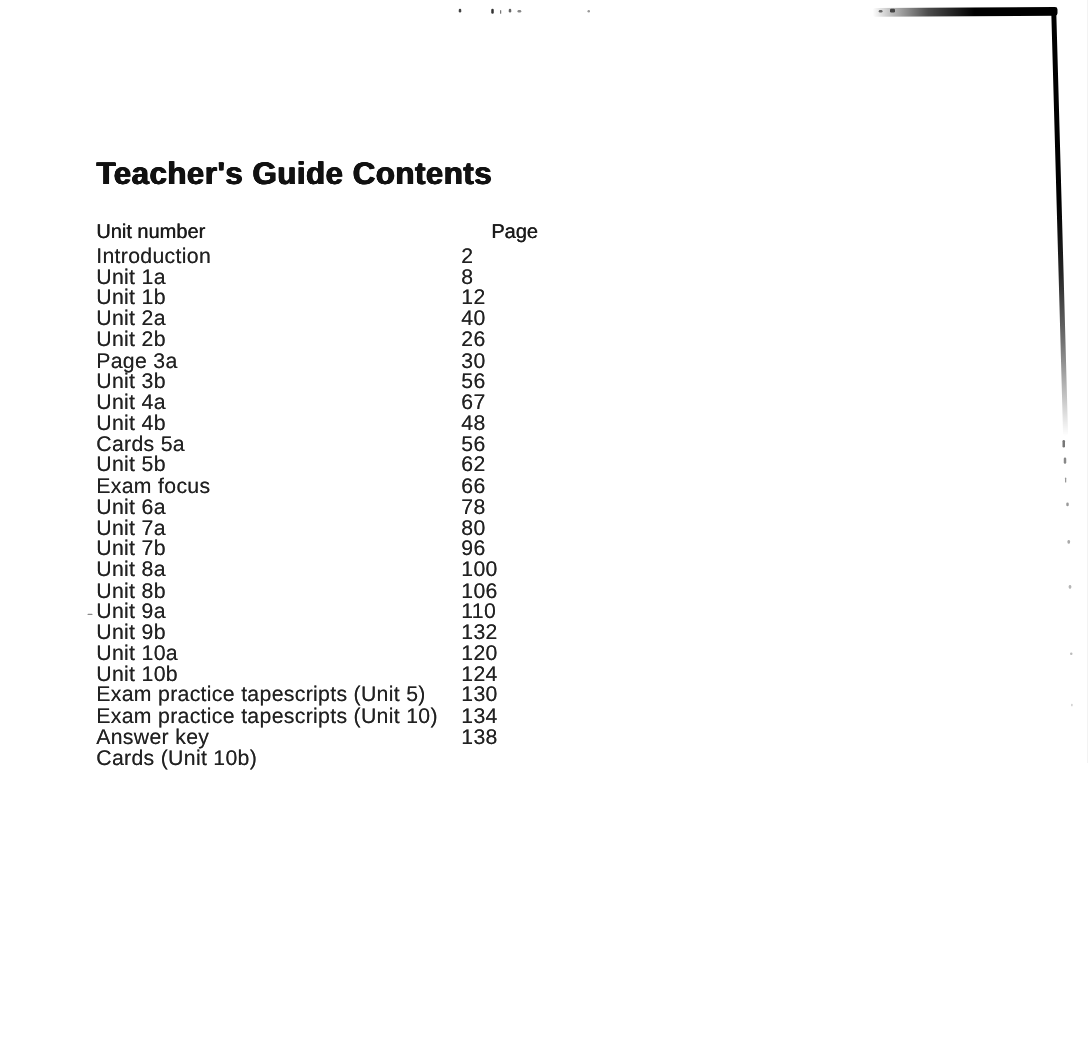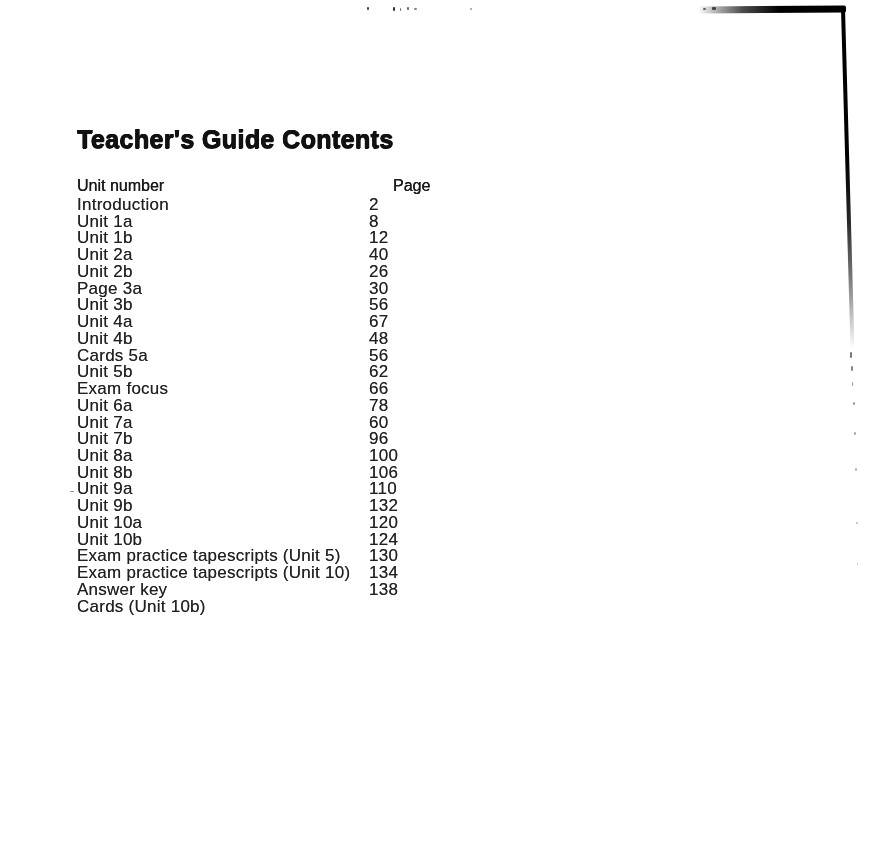--- a/index.html
+++ b/index.html
@@ -165,21 +165,21 @@
     </div>
 
     <div class="toc-row">
       <span class="entry-label">Unit 6a</span>
       <span class="page-num">78</span>
     </div>
 
 
     <div class="toc-row">
       <span class="entry-label">Unit 7a</span>
-      <span class="page-num">60</span>
+      <span class="page-num">80</span>
     </div>
 
     <div class="toc-row">
       <span class="entry-label">Unit 7b</span>
       <span class="page-num">96</span>
     </div>
 
     <div class="toc-row">
       <span class="entry-label">Unit 8a</span>
       <span class="page-num">100</span>

